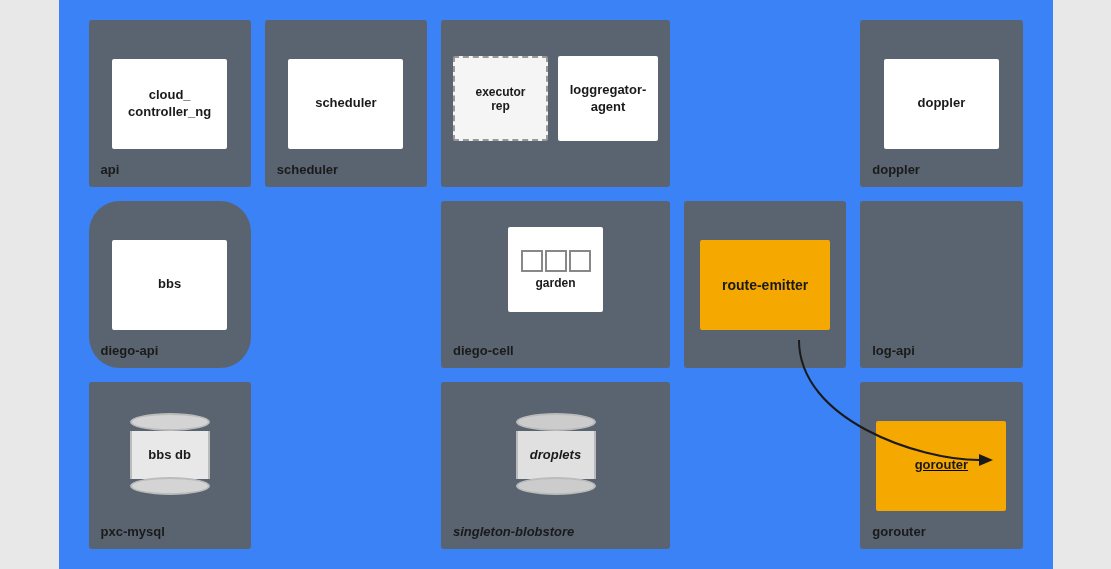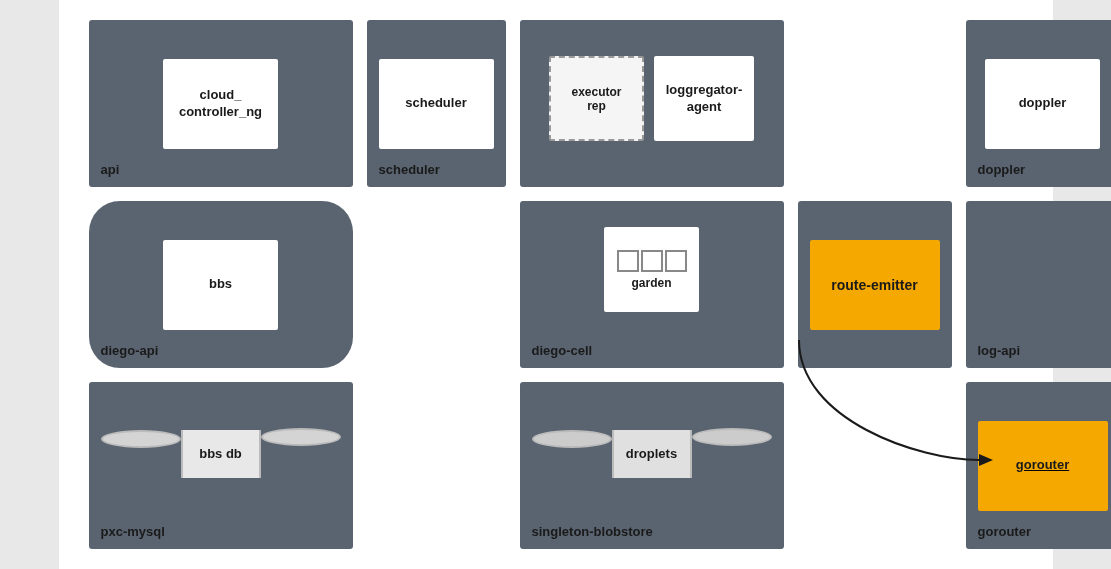--- a/index.html
+++ b/index.html
@@ -7,21 +7,21 @@
       background: #e8e8e8;
       font-family: 'Arial', sans-serif;
       width: 1111px;
       height: 569px;
       overflow: hidden;
       display: flex;
       align-items: center;
       justify-content: center;
     }
     .diagram {
-      background: #ffffff;
+      background: #3b82f6;
       width: 994px;
       height: 569px;
       position: relative;
       padding: 20px 30px;
     }
     .grid {
       display: grid;
       grid-template-columns: repeat(5, 1fr);
       grid-template-rows: repeat(3, 1fr);
       gap: 14px;
@@ -125,21 +125,21 @@
       justify-content: center;
       font-weight: 800;
       font-size: 14px;
       color: #1a1a1a;
       text-align: center;
     }
 
     
     .db-cylinder {
       display: flex;
-      flex-direction: row;
+      flex-direction: column;
       align-items: flex-start;
       margin-bottom: 24px;
     }
     .db-top {
       width: 80px;
       height: 18px;
       background: #d4d4d4;
       border-radius: 50%;
       border: 2px solid #bbb;
     }
@@ -275,21 +275,21 @@
       <div class="db-cylinder">
         <div class="db-top"></div>
         <div class="db-body" style="height:48px;">bbs db</div>
         <div class="db-bottom"></div>
       </div>
       <span class="cell-label">pxc-mysql</span>
     </div>
 
     <div class="cell cell-empty" style="grid-column:2;grid-row:3;background:transparent;"></div>
 
-    <div class="cell" style="grid-column:3;grid-row:3;">
+    <div class="cell" style="grid-column:3;grid-row:3;font-style:italic;">
       <div class="db-cylinder">
         <div class="db-top" style="background:#ccc;"></div>
         <div class="db-body" style="height:48px;background:#e0e0e0;">droplets</div>
         <div class="db-bottom" style="background:#ccc;"></div>
       </div>
       <span class="cell-label">singleton-blobstore</span>
     </div>
 
     <div class="cell cell-empty" style="grid-column:4;grid-row:3;background:transparent;"></div>
 

